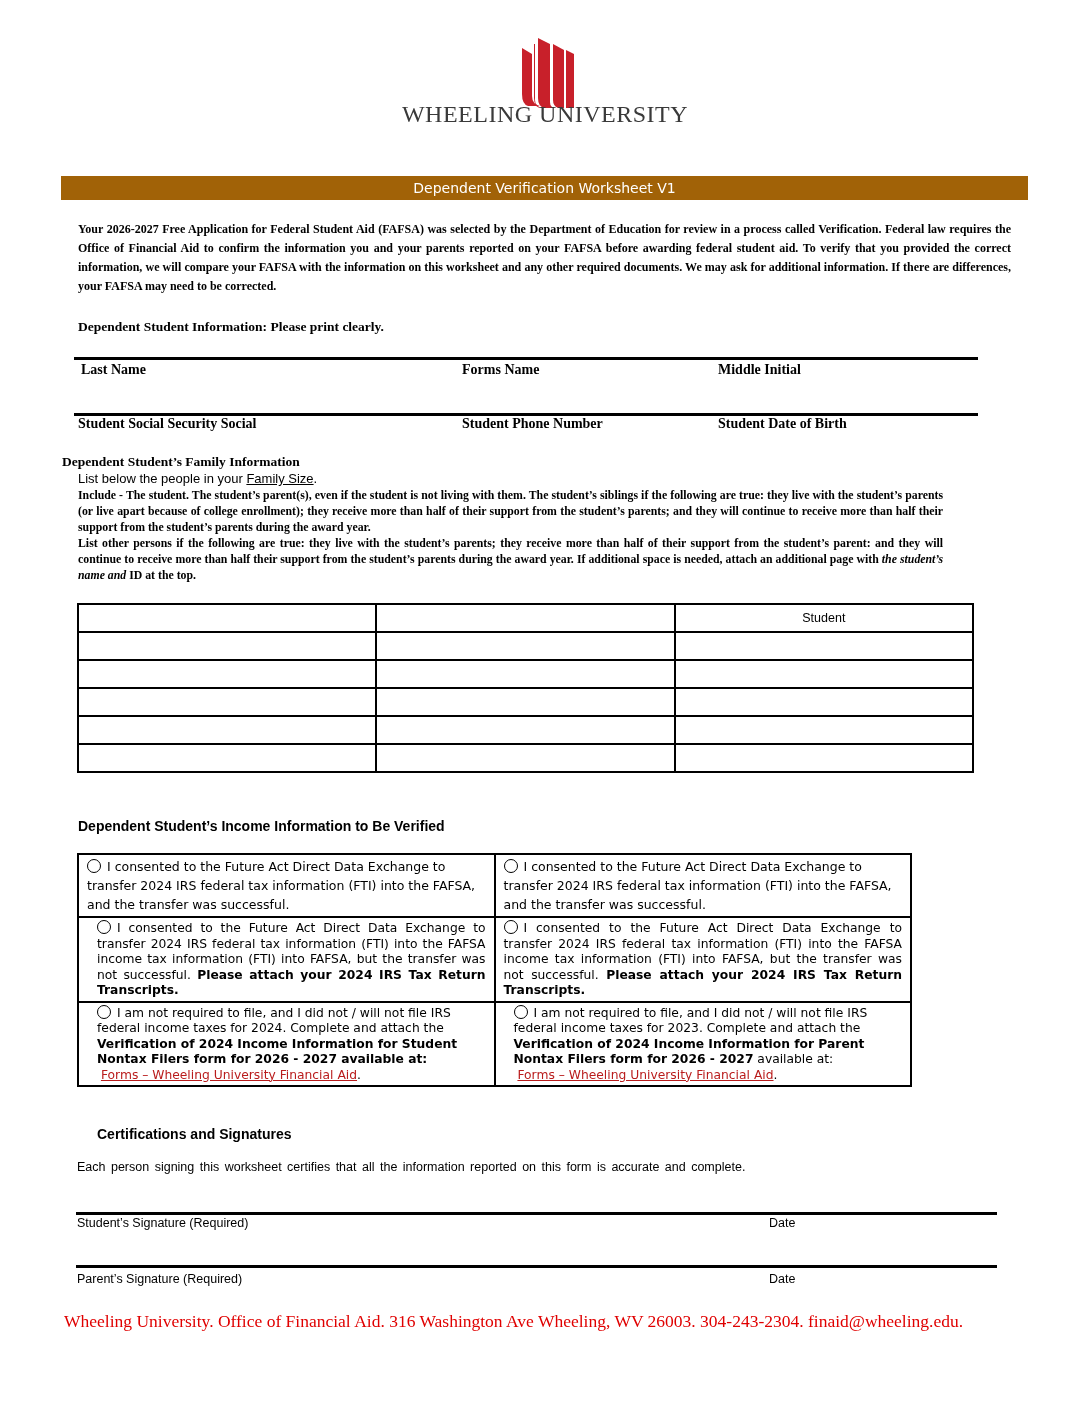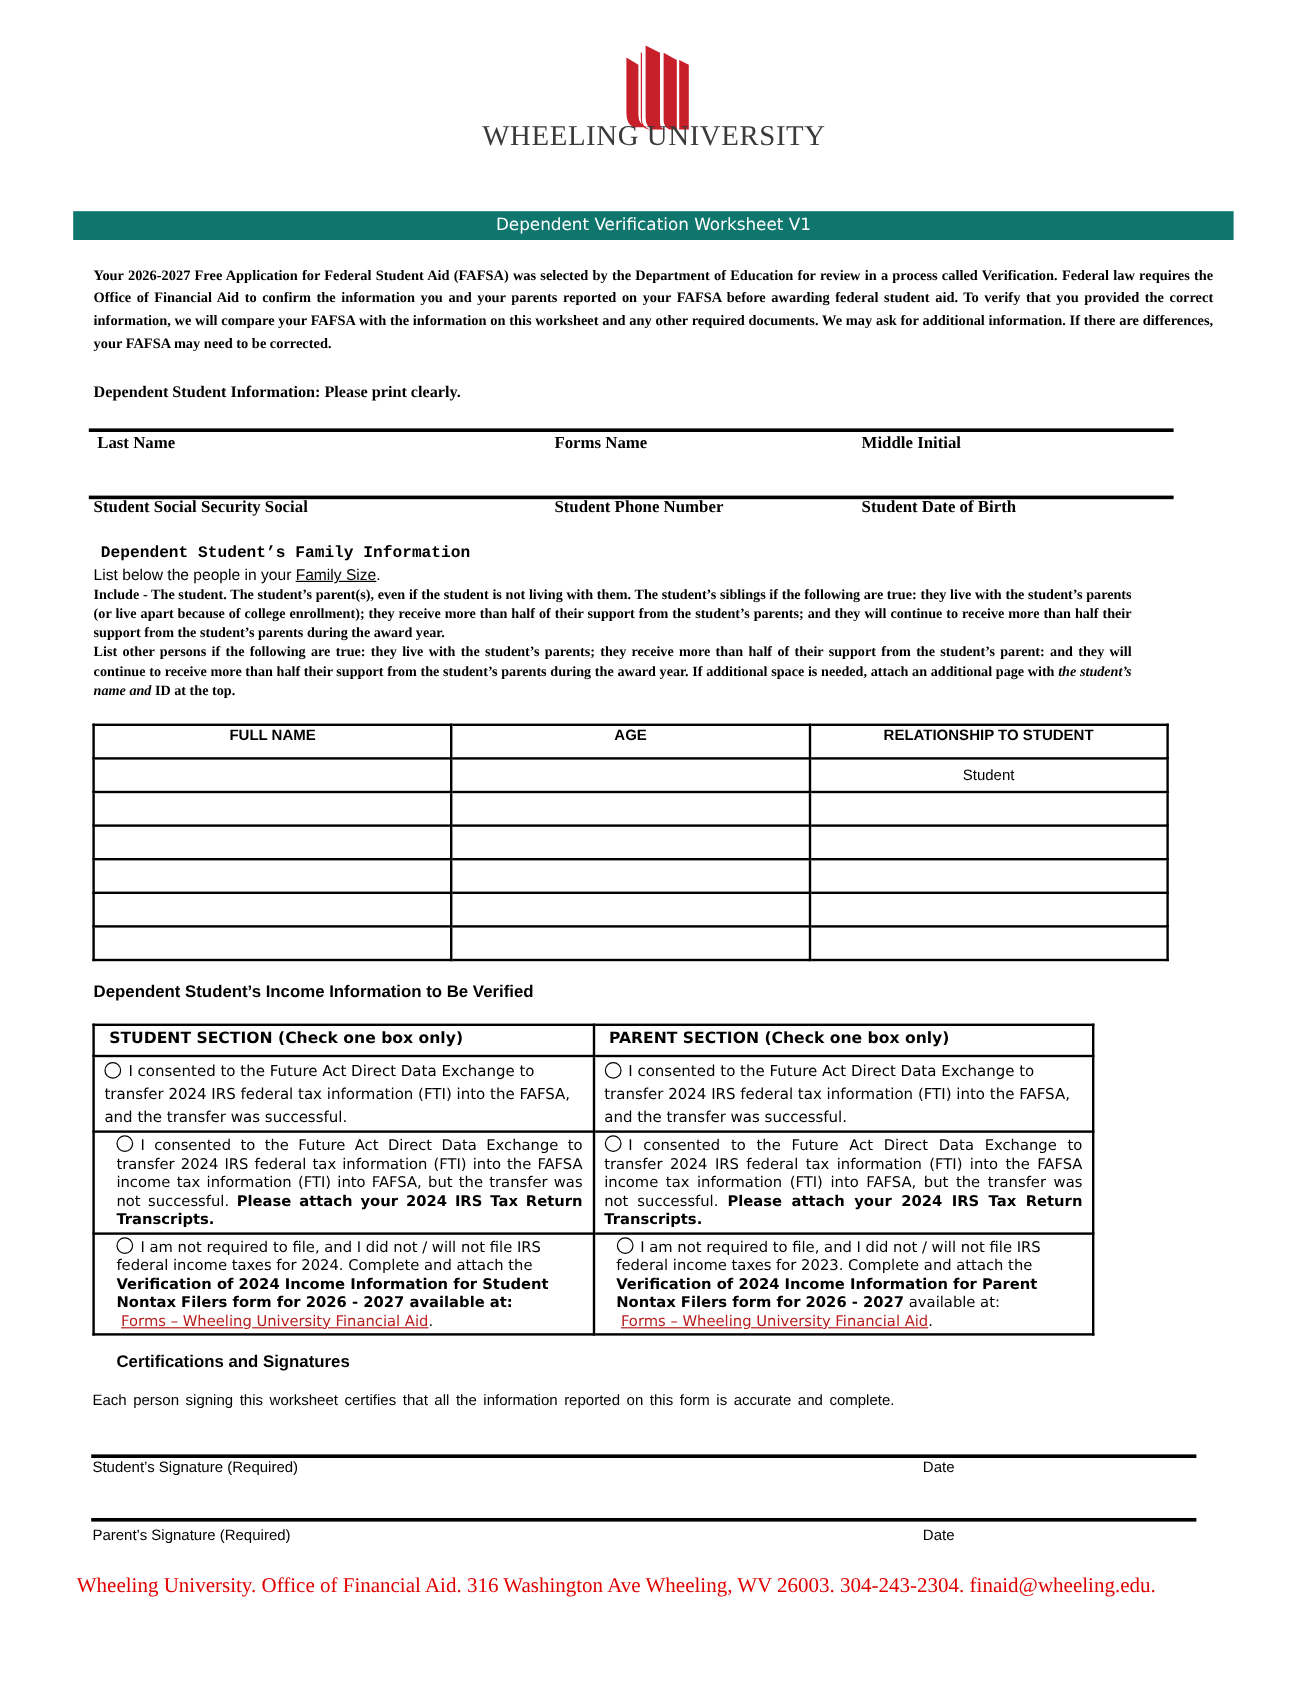--- a/index.html
+++ b/index.html
@@ -8,34 +8,34 @@
 
     .abs { position: absolute; }
 
     
     .logo { left: 400px; top: 34px; width: 290px; height: 112px; }
     .logo-mark { position: absolute; left: 118px; top: 0; width: 60px; height: 76px; }
     .logo-text { position: absolute; left: 0; top: 67px; width: 290px; text-align: center;
       font-family: "Liberation Serif", serif; font-size: 24px; letter-spacing: 0.5px; color: #3a3a3a; }
 
     
-    .banner { left: 61px; top: 176px; width: 967px; height: 24px; background: #0f766e;
+    .banner { left: 61px; top: 176px; width: 967px; height: 24px; background: #a16207;
       color: #fff; text-align: center; font-family: "DejaVu Sans", sans-serif; font-size: 14px; line-height: 24px; }
 
     .intro { left: 78px; top: 220px; width: 933px; font-size: 12px; line-height: 19px; font-weight: bold; text-align: justify; }
 
     .section-head { font-size: 13.5px; font-weight: bold; }
     .dsi-head { left: 78px; top: 307px; margin-top: 12px; }
 
     .hline { position: absolute; height: 3px; background: #000; }
 
     .field-label { position: absolute; font-size: 14px; font-weight: bold; }
 
     
-    .fam-head { left: 84px; top: 454px; font-size: 13.5px; font-weight: bold; font-family: Liberation Mono, monospace; }
+    .fam-head { left: 62px; top: 454px; font-size: 13.5px; font-weight: bold; }
     .fam-sub { left: 78px; top: 471px; font-family: "Liberation Sans", sans-serif; font-size: 13px; }
     .fam-sub u { text-decoration: underline; }
     .fam-body { left: 78px; top: 487px; width: 865px; font-size: 11.8px; line-height: 16px; font-weight: bold; text-align: justify; }
     .fam-body i { font-style: italic; }
 
     
     table.fam { position: absolute; left: 77px; top: 603px; width: 897px; border-collapse: collapse; }
     table.fam td, table.fam th { border: 2px solid #000; height: 28px; width: 33.3%; text-align: center;
       font-family: "Liberation Sans", sans-serif; font-size: 12.5px; }
     table.fam th { font-weight: bold; vertical-align: top; padding-top: 1px; }
@@ -97,25 +97,20 @@
 </div>
 <div class="abs fam-body">
   <div>Include - The student. The student’s parent(s), even if the student is not living with them.  The student’s siblings if the following are true:  they live with the student’s parents (or live apart because of college enrollment); they receive more than half of their support from the student’s parents; and they will continue to receive more than half their support from the student’s parents during the award year.</div>
   <div>
     <span>List other persons if the following are true: they live with the student’s parents; they receive more than half of their support from the student’s parent: and they will continue to receive more than half their support from the student’s parents during the award year. If additional space is needed, attach an additional page with </span><i>the student’s name and</i><span> ID at the top.</span>
   </div>
 </div>
 
 <table class="fam">
   <tbody>
-      <tr>
-    <th>FULL NAME</th>
-    <th>AGE</th>
-    <th>RELATIONSHIP TO STUDENT</th>
-  </tr>
   <tr>
     <td></td>
     <td></td>
     <td>Student</td>
   </tr>
   <tr>
     <td></td>
     <td></td>
     <td></td>
   </tr>
@@ -139,24 +134,20 @@
     <td></td>
     <td></td>
   </tr>
 </tbody>
   </table>
 
 <div class="abs inc-head">Dependent Student’s Income Information to Be Verified</div>
 
 <table class="inc">
   <tbody>
-      <tr>
-    <th>STUDENT  SECTION  (Check one box only)</th>
-    <th>PARENT SECTION  (Check one box only)</th>
-  </tr>
   <tr>
     <td style="height:58px;">
       <span class="radio"></span><span>I consented to the Future Act Direct Data Exchange to transfer  2024 IRS federal tax information (FTI) into the FAFSA, and the transfer was successful.</span>
     </td>
     <td style="height:58px;">
       <span class="radio"></span><span>I consented to the Future Act Direct Data Exchange to transfer  2024 IRS federal tax information (FTI) into the FAFSA, and the transfer was successful.</span>
     </td>
   </tr>
   <tr>
     <td class="tight" style="height:82px; padding-left:18px;">

